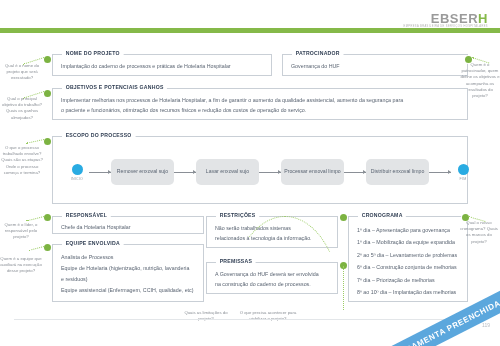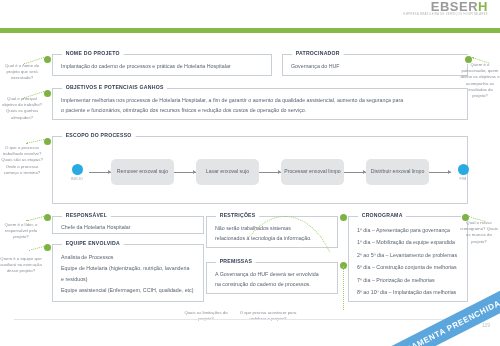--- a/index.html
+++ b/index.html
@@ -7,21 +7,21 @@
     width:500px;height:346px;
     background:#ffffff;
     font-family:"Liberation Sans", sans-serif;
     overflow:hidden;
     position:relative;
   }
   .page{position:absolute;inset:0;}
 
   
   .logo{
-    position:absolute;right:12px;top:0;
+    position:absolute;right:12px;top:12px;
     text-align:right;line-height:1;
   }
   .logo-main{
     font-size:13px;font-weight:bold;letter-spacing:.5px;
     color:#9a9a9a;
   }
   .logo-main .h{color:#85b949;}
   .logo-sub{
     font-size:2.6px;letter-spacing:.4px;color:#b0b0b0;margin-top:1px;
   }

